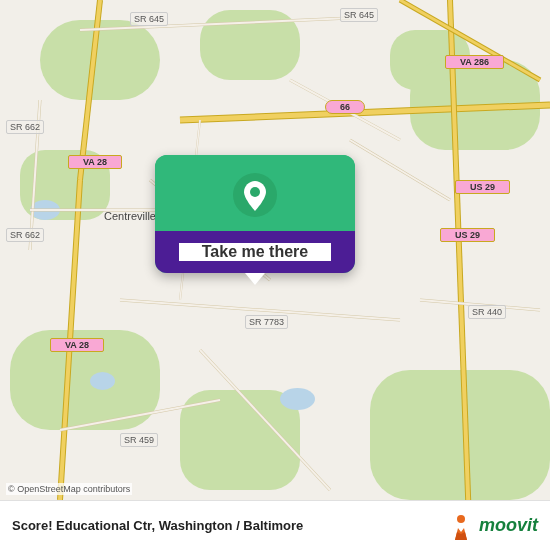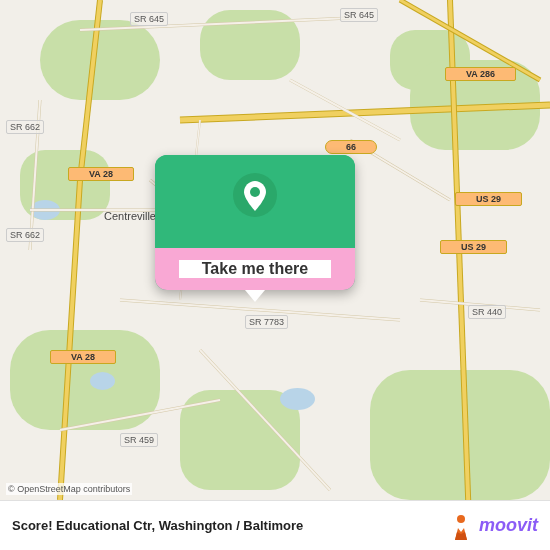--- a/index.html
+++ b/index.html
@@ -60,28 +60,27 @@
       padding: 1px 3px;
       border: 1px solid #ccc;
       border-radius: 2px;
       white-space: nowrap;
       font-family: Arial, sans-serif;
     }
     .road-label-yellow {
       position: absolute;
       font-size: 9px;
       color: #333;
-      background: #fdba74;
-      padding: 1px 20px;
+      background: #f9a8d4;
+      padding: 1px 14px;
       border-radius: 2px;
       white-space: nowrap;
       font-family: Arial, sans-serif;
       font-weight: bold;
       border: 1px solid #c8a820;
-      margin-top: 12px;
     }
 
     
     #info-bar {
       position: absolute;
       bottom: 0;
       left: 0;
       right: 0;
       background: white;
       padding: 19px 12px;
@@ -117,21 +116,21 @@
 
     #moovit-logo {
       display: flex;
       align-items: center;
       gap: 4px;
     }
 
     .moovit-text {
       font-size: 18px;
       font-weight: bold;
-      color: #8b5cf6;
+      color: #15803d;
       font-style: italic;
     }
 
     .moovit-icon {
       width: 28px;
       height: 28px;
     }
 
     
     #popup-card {
@@ -155,25 +154,24 @@
       justify-content: center;
       align-items: center;
     }
 
     .pin-icon {
       width: 44px;
       height: 44px;
     }
 
     #popup-bottom {
-      background: #f9a8d4;
+      background: #4c1d95;
       border-radius: 0 0 12px 12px;
       padding: 12px 24px;
       text-align: center;
-      margin-top: 17px;
     }
 
     #take-me-there-btn {
       font-size: 16px;
       font-weight: bold;
       color: #333;
       background: white;
       border: none;
       cursor: pointer;
       width: 100%;
@@ -267,21 +265,21 @@
   <div class="road-label" style="top:120px;left:6px;z-index:5;">SR 662</div>
   <div class="road-label" style="top:228px;left:6px;z-index:5;">SR 662</div>
   <div class="road-label-yellow" style="top:155px;left:68px;z-index:5;">VA 28</div>
   <div class="road-label-yellow" style="top:338px;left:50px;z-index:5;">VA 28</div>
   <div class="road-label-yellow" style="top:55px;left:445px;z-index:5;">VA 286</div>
   <div class="road-label-yellow" style="top:180px;left:455px;z-index:5;">US 29</div>
   <div class="road-label-yellow" style="top:228px;left:440px;z-index:5;">US 29</div>
   <div class="road-label" style="top:305px;left:468px;z-index:5;">SR 440</div>
   <div class="road-label" style="top:315px;left:245px;z-index:5;">SR 7783</div>
   <div class="road-label" style="top:433px;left:120px;z-index:5;">SR 459</div>
-  <div class="road-label-yellow" style="top:128px;left:325px;z-index:5;border-radius:7px;">66</div>
+  <div class="road-label-yellow" style="top:100px;left:325px;z-index:5;border-radius:7px;">66</div>
 
   <div style="position:absolute;top:210px;left:104px;font-size:11px;color:#444;z-index:5;font-family:Arial,sans-serif;">Centreville</div>
 
   <div id="popup-card">
     <div id="popup-top">
 
       <svg class="pin-icon" viewBox="0 0 44 44">
         <circle cx="22" cy="22" r="22" fill="#2aa86a"></circle>
         <path d="M22 8 C16 8 11 13 11 19 C11 26 22 38 22 38 C22 38 33 26 33 19 C33 13 28 8 22 8Z" fill="white"></path>
         <circle cx="22" cy="19" r="5" fill="#2aa86a"></circle>

